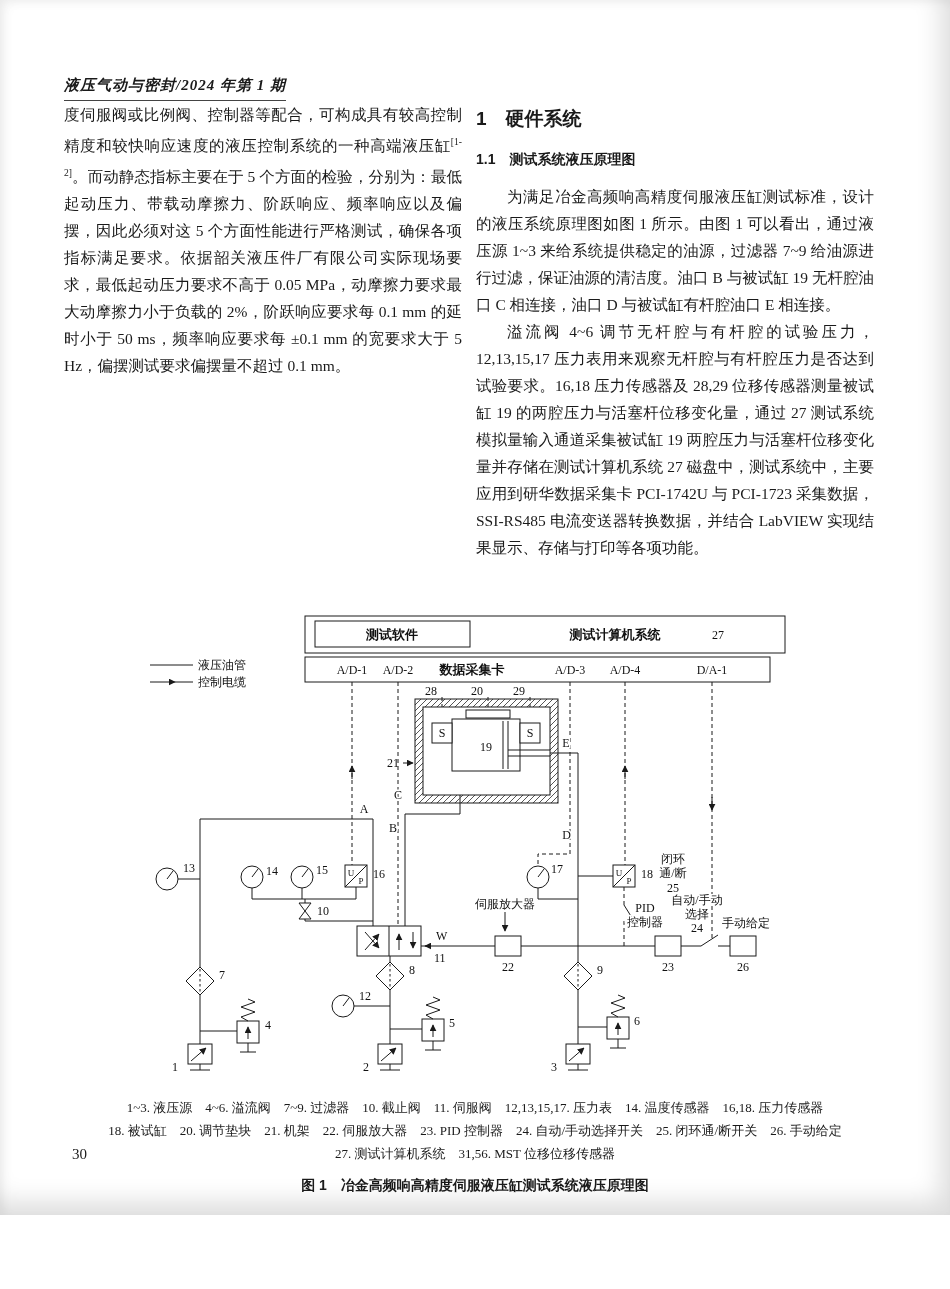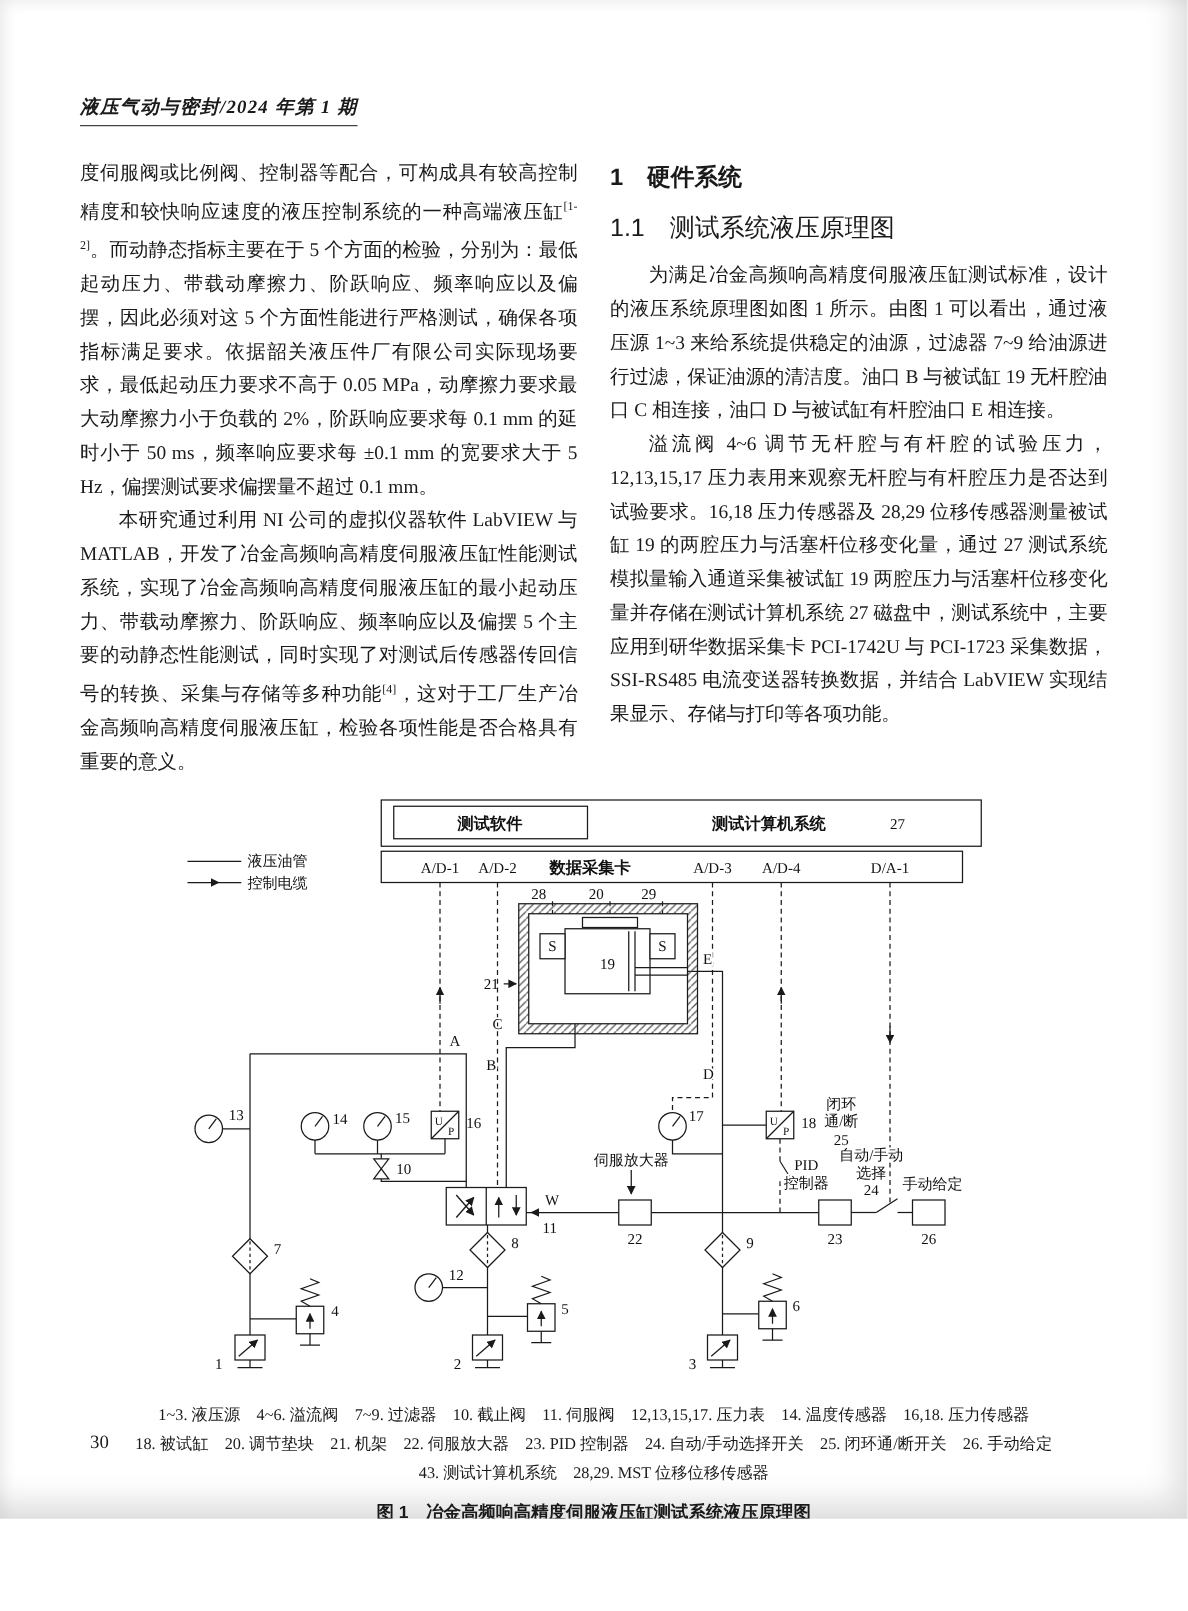--- a/index.html
+++ b/index.html
@@ -6,27 +6,27 @@
   .page {
     position:relative; width:950px; height:1215px; background:#fff;
     font-family:"Liberation Serif","DejaVu Serif",serif; color:#1a1a1a;
     overflow:hidden; box-sizing:border-box; padding:76px 64px 0 64px;
     box-shadow: inset -10px -14px 24px rgba(0,0,0,.13), inset 4px 3px 10px rgba(0,0,0,.05);
   }
   .header {
     display:inline-block; font-size:15px; font-weight:bold; font-style:italic;
     letter-spacing:1px; border-bottom:1.5px solid #444; padding-bottom:5px;
   }
-  .columns { display:flex; gap:26px; margin-top:24px; min-height:500px; }
+  .columns { display:flex; gap:14px; min-height:500px; }
   .col { width:398px; font-size:15.5px; line-height:27px; text-align:justify; }
   .col p { margin:0; text-indent:2em; }
   .col p.noindent { text-indent:0; }
   sup { font-size:.62em; }
   h1.sec { font-family:"Liberation Sans","DejaVu Sans",sans-serif; font-size:19px; margin:4px 0 14px 0; font-weight:bold; }
-  h2.subsec { font-family:"Liberation Sans","DejaVu Sans",sans-serif; font-size:20px; margin:0 0 10px 0; font-weight:normal; }
+  h2.subsec { font-family:"Liberation Sans","DejaVu Sans",sans-serif; font-size:14px; margin:0 0 10px 0; font-weight:bold; }
   .figure { margin-top:8px; }
   .figure svg { display:block; margin-left:21px; }
   svg text { font-family:"Liberation Serif","DejaVu Serif",serif; font-size:12px; fill:#111; }
   svg text.bcn { font-family:"Liberation Sans","DejaVu Sans",sans-serif; font-weight:bold; font-size:13px; }
   svg text.sm { font-size:9px; }
   svg text.halo { stroke:#ffffff; stroke-width:3px; paint-order:stroke; }
   svg .ln { stroke:#1a1a1a; stroke-width:1; fill:none; }
   svg .dash { stroke-dasharray:4 3; }
   svg .dash2 { stroke-dasharray:2.5 2.5; }
   svg .sym { fill:#ffffff; stroke:#1a1a1a; stroke-width:1; }
@@ -37,21 +37,20 @@
 </head>
 <body>
 
 <div class="page">
 
   <div class="header">液压气动与密封/2024 年第 1 期</div>
 
   <div class="columns">
     <div class="col">
       <p class="noindent">度伺服阀或比例阀、控制器等配合，可构成具有较高控制精度和较快响应速度的液压控制系统的一种高端液压缸<sup>[1-2]</sup>。而动静态指标主要在于 5 个方面的检验，分别为：最低起动压力、带载动摩擦力、阶跃响应、频率响应以及偏摆，因此必须对这 5 个方面性能进行严格测试，确保各项指标满足要求。依据韶关液压件厂有限公司实际现场要求，最低起动压力要求不高于 0.05 MPa，动摩擦力要求最大动摩擦力小于负载的 2%，阶跃响应要求每 0.1 mm 的延时小于 50 ms，频率响应要求每 ±0.1 mm 的宽要求大于 5 Hz，偏摆测试要求偏摆量不超过 0.1 mm。</p>
-      <p>本研究通过利用 NI 公司的虚拟仪器软件 LabVIEW 与 MATLAB，开发了冶金高频响高精度伺服液压缸性能测试系统，实现了冶金高频响高精度伺服液压缸的最小起动压力、带载动摩擦力、阶跃响应、频率响应以及偏摆 5 个主要的动静态性能测试，同时实现了对测试后传感器传回信号的转换、采集与存储等多种功能<sup>[4]</sup>，这对于工厂生产冶金高频响高精度伺服液压缸，检验各项性能是否合格具有重要的意义。</p>
     </div>
     <div class="col">
       <h1 class="sec">1　硬件系统</h1>
       <h2 class="subsec">1.1　测试系统液压原理图</h2>
       <p>为满足冶金高频响高精度伺服液压缸测试标准，设计的液压系统原理图如图 1 所示。由图 1 可以看出，通过液压源 1~3 来给系统提供稳定的油源，过滤器 7~9 给油源进行过滤，保证油源的清洁度。油口 B 与被试缸 19 无杆腔油口 C 相连接，油口 D 与被试缸有杆腔油口 E 相连接。</p>
       <p>溢流阀 4~6 调节无杆腔与有杆腔的试验压力，12,13,15,17 压力表用来观察无杆腔与有杆腔压力是否达到试验要求。16,18 压力传感器及 28,29 位移传感器测量被试缸 19 的两腔压力与活塞杆位移变化量，通过 27 测试系统模拟量输入通道采集被试缸 19 两腔压力与活塞杆位移变化量并存储在测试计算机系统 27 磁盘中，测试系统中，主要应用到研华数据采集卡 PCI-1742U 与 PCI-1723 采集数据，SSI-RS485 电流变送器转换数据，并结合 LabVIEW 实现结果显示、存储与打印等各项功能。</p>
     </div>
   </div>
 
   <div class="figure">
@@ -305,19 +304,19 @@
         <line class="ln" x1="484" y1="452" x2="499" y2="439" marker-end="url(#ah)"></line>
         <line class="ln" x1="493" y1="455" x2="493" y2="461"></line>
         <line class="ln" x1="483" y1="461" x2="503" y2="461"></line>
       </g>
       <text x="469" y="462" text-anchor="middle">3</text>
     </svg>
 
     <div class="fig-captions">
       <div>1~3. 液压源　4~6. 溢流阀　7~9. 过滤器　10. 截止阀　11. 伺服阀　12,13,15,17. 压力表　14. 温度传感器　16,18. 压力传感器</div>
       <div>18. 被试缸　20. 调节垫块　21. 机架　22. 伺服放大器　23. PID 控制器　24. 自动/手动选择开关　25. 闭环通/断开关　26. 手动给定</div>
-      <div>43. 测试计算机系统　28,29. MST 位移位移传感器</div>
+      <div>27. 测试计算机系统　31,56. MST 位移位移传感器</div>
       <div class="fig-title">图 1　冶金高频响高精度伺服液压缸测试系统液压原理图</div>
     </div>
   </div>
 
   <div class="pageno">30</div>
 </div>
 
 </body></html>

